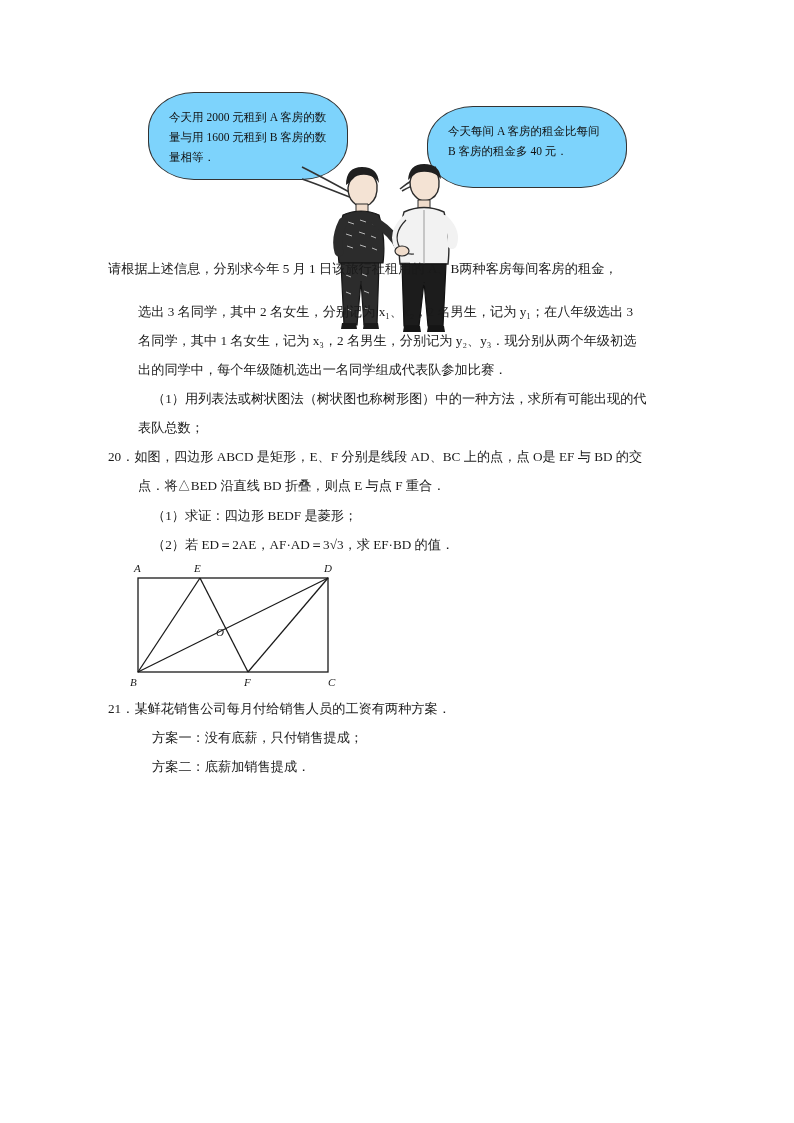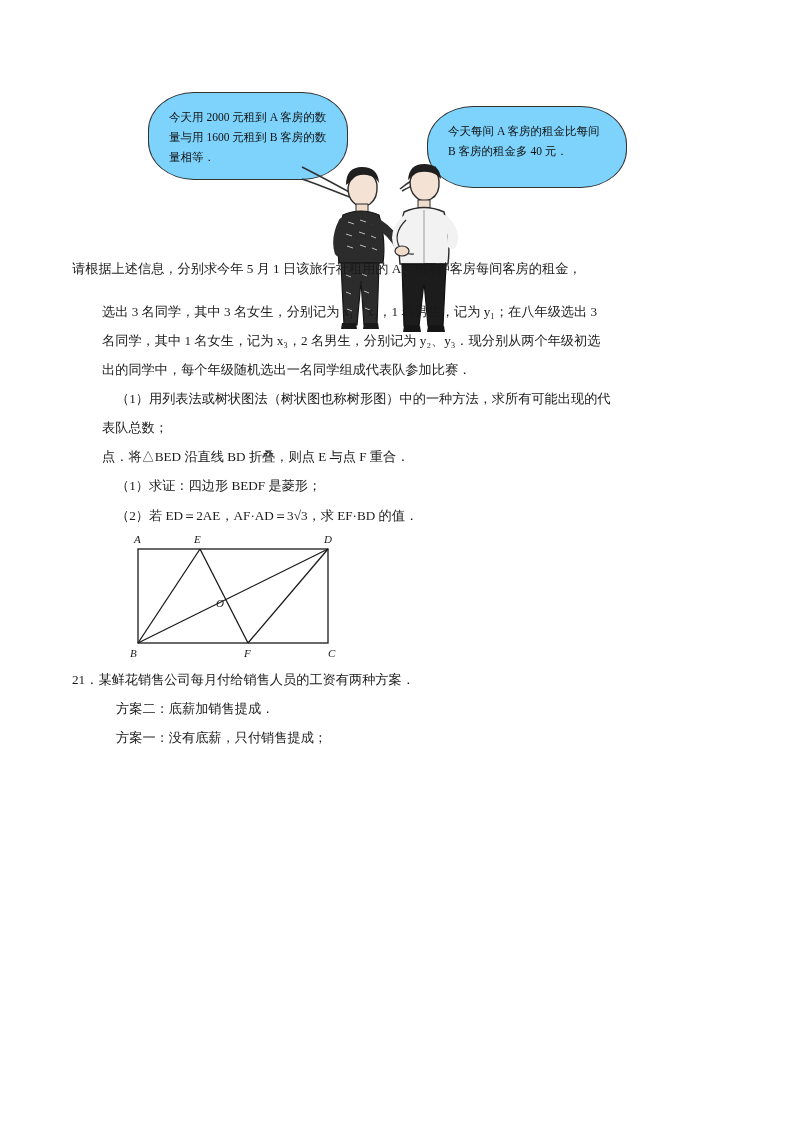--- a/index.html
+++ b/index.html
@@ -55,21 +55,21 @@
   .tail {
     position: absolute;
   }
   .tail svg { display: block; }
   
   .people { position: absolute; left: 318px; top: 160px; width: 160px; height: 190px; }
 
   
   .body-text {
     position: relative;
-    padding: 0 110px 0 72px;
+    padding: 0 110px 0 108px;
     box-sizing: border-box;
     font-size: 13.2px;
     line-height: 2.05;
   }
   .para {
     position: relative;
     margin: 0 0 2px 0;
     text-align: justify;
   }
   .q {
@@ -187,28 +187,31 @@
     </div>
   </div>
 
   <div class="body-text">
 
     <p class="para">请根据上述信息，分别求今年 5 月 1 日该旅行社租用的 A、B两种客房每间客房的租金，</p>
 
     <div class="spacer-md"></div>
 
     <div class="q">
-      <p class="para indent1">选出 3 名同学，其中 3 名女生，分别记为 x₁、x₂，1 名男生，记为 y₁；在八年级选出 3</p>
+      <p class="para indent1">选出 3 名同学，其中 2 名女生，分别记为 x₁、x₂，2 名男生，记为 y₁；在八年级选出 3</p>
       <p class="para indent1">名同学，其中 1 名女生，记为 x₃，2 名男生，分别记为 y₂、y₃．现分别从两个年级初选</p>
       <p class="para indent1">出的同学中，每个年级随机选出一名同学组成代表队参加比赛．</p>
       <p class="para indent2">（1）用列表法或树状图法（树状图也称树形图）中的一种方法，求所有可能出现的代</p>
       <p class="para indent1">表队总数；</p>
     </div>
 
     <div class="q">
+      <p class="para hang">
+        <span>20．</span><span>如图，四边形 ABCD 是矩形，E、F 分别是线段 AD、BC 上的点，点 O是 EF 与 BD 的交</span>
+      </p>
       <p class="para indent1">点．将△BED 沿直线 BD 折叠，则点 E 与点 F 重合．</p>
       <p class="para indent2">（1）求证：四边形 BEDF 是菱形；</p>
       <p class="para indent2">（2）若 ED＝2AE，AF·AD＝3√3，求 EF·BD 的值．</p>
     </div>
   </div>
 
   <div class="figure">
     <svg width="250" height="135" viewBox="0 0 250 135">
 
       <rect x="10" y="18" width="190" height="94" fill="none" stroke="#1a1a1a" stroke-width="1.3"></rect>
@@ -230,18 +233,18 @@
       <text x="200" y="126" font-family="Liberation Serif, serif" font-size="11" font-style="italic" fill="#1a1a1a">C</text>
     </svg>
   </div>
 
   <div class="body-text">
 
     <div class="q">
       <p class="para hang">
         <span>21．</span><span>某鲜花销售公司每月付给销售人员的工资有两种方案．</span>
       </p>
+      <p class="para indent2">方案一：没有底薪，只付销售提成；</p>
       <p class="para indent2">方案二：底薪加销售提成．</p>
-      <p class="para indent2">方案一：没有底薪，只付销售提成；</p>
     </div>
   </div>
 
 </div>
 
 </body></html>

